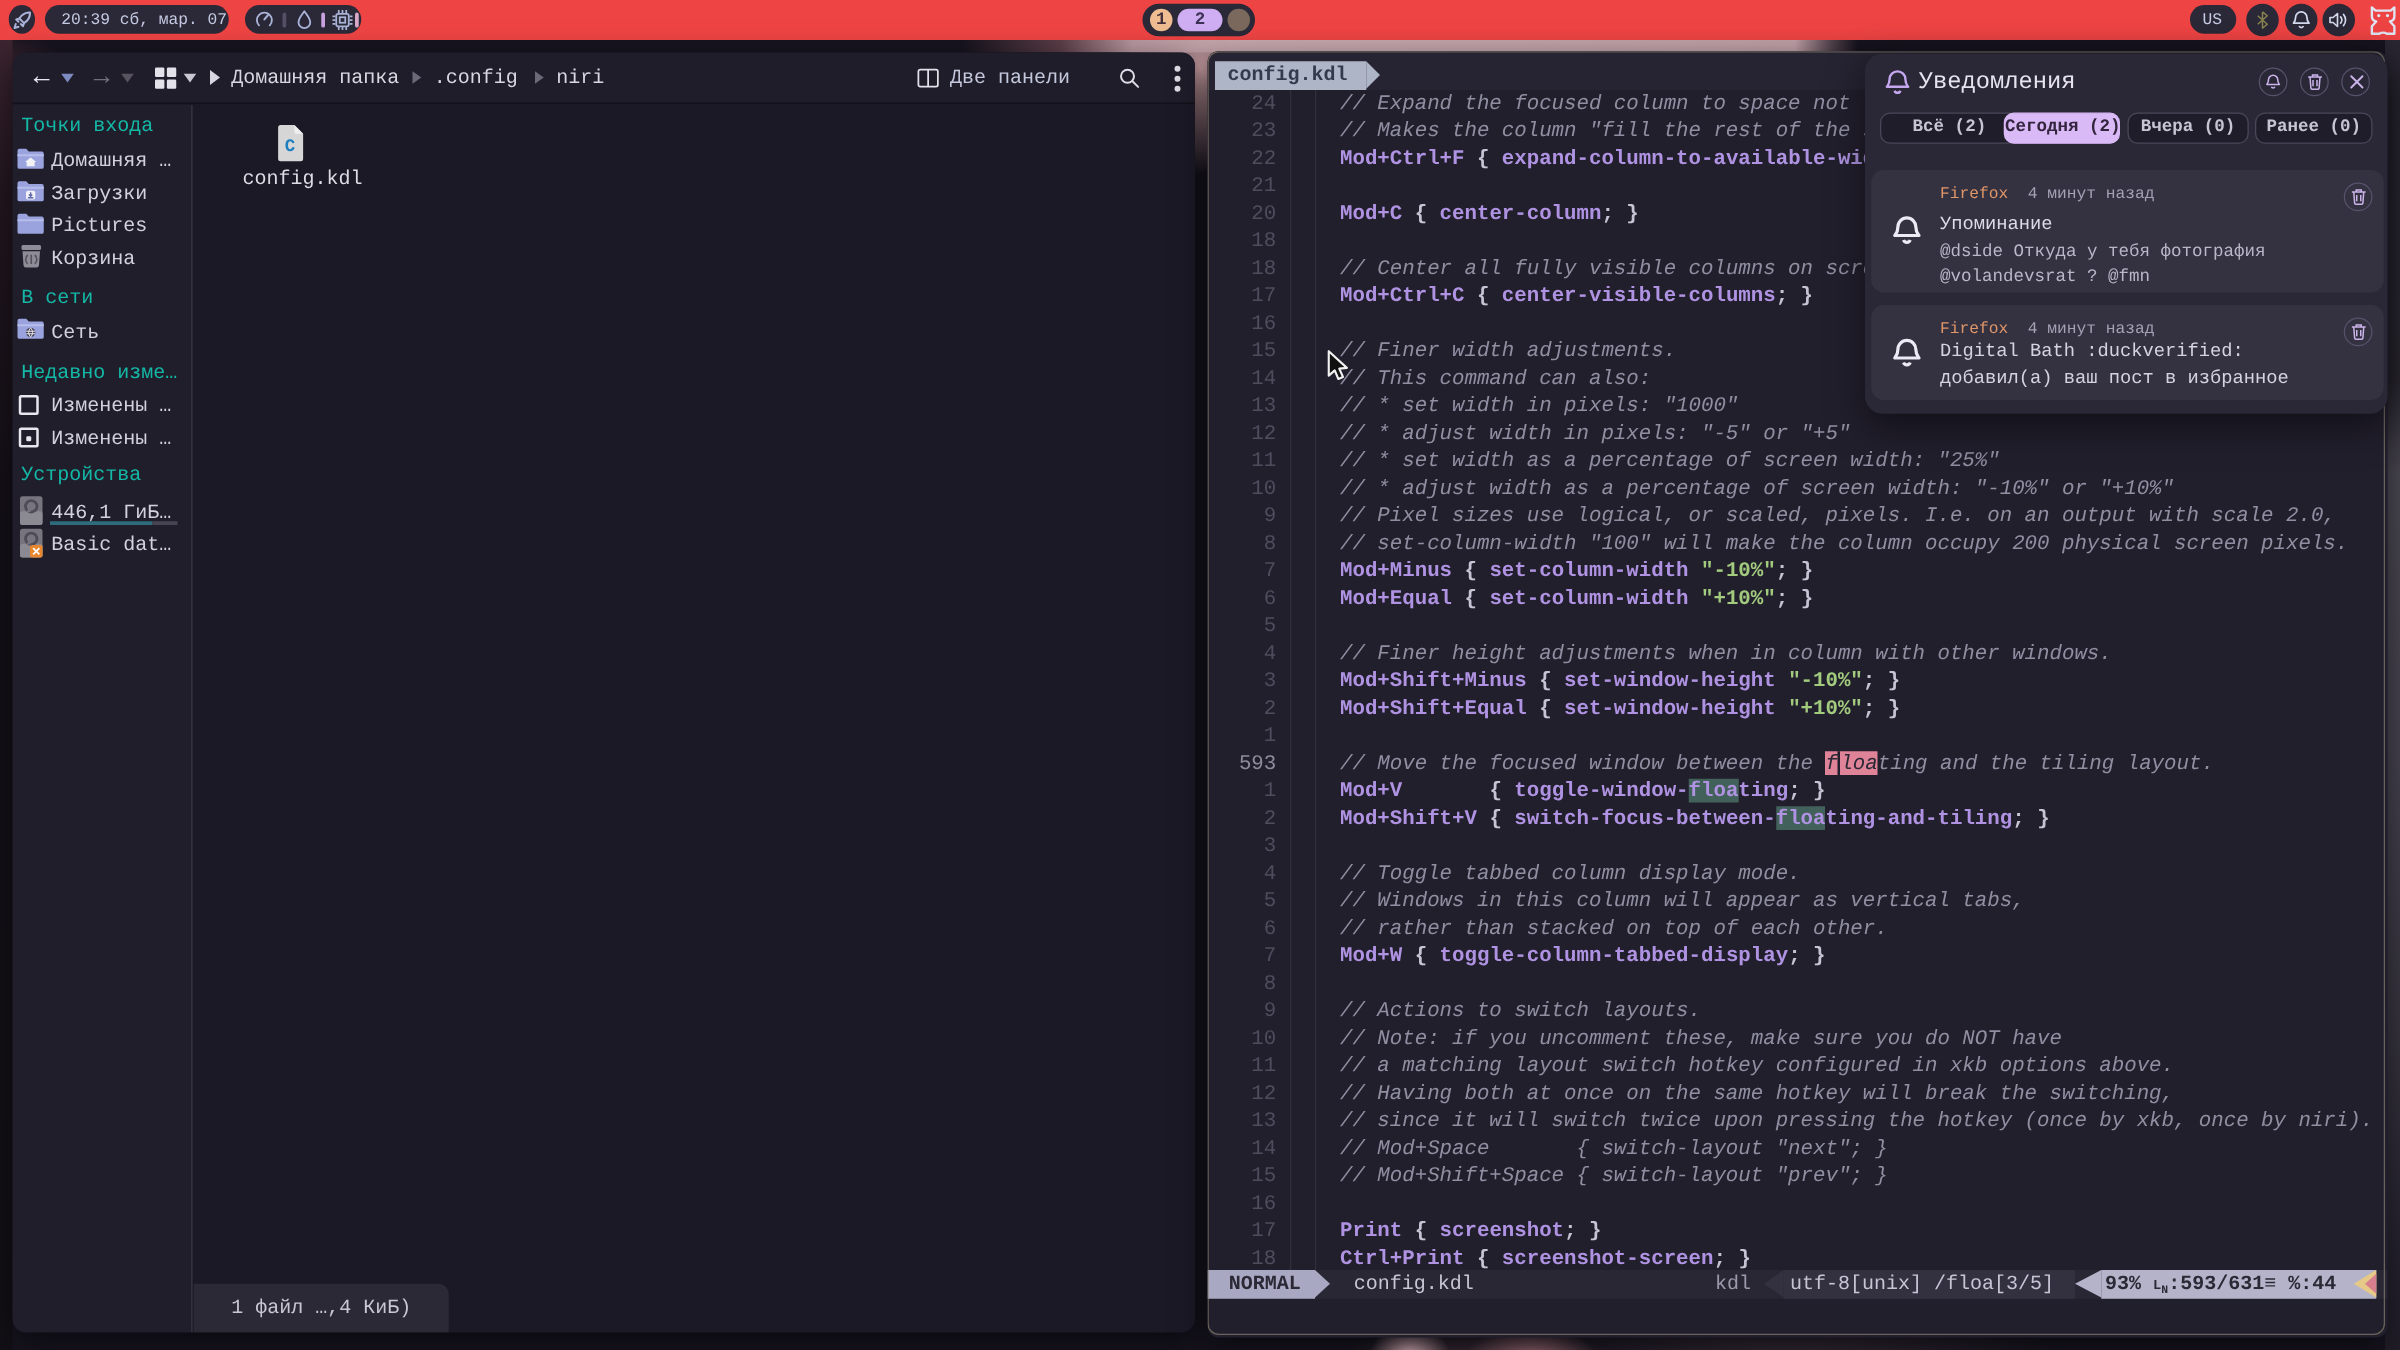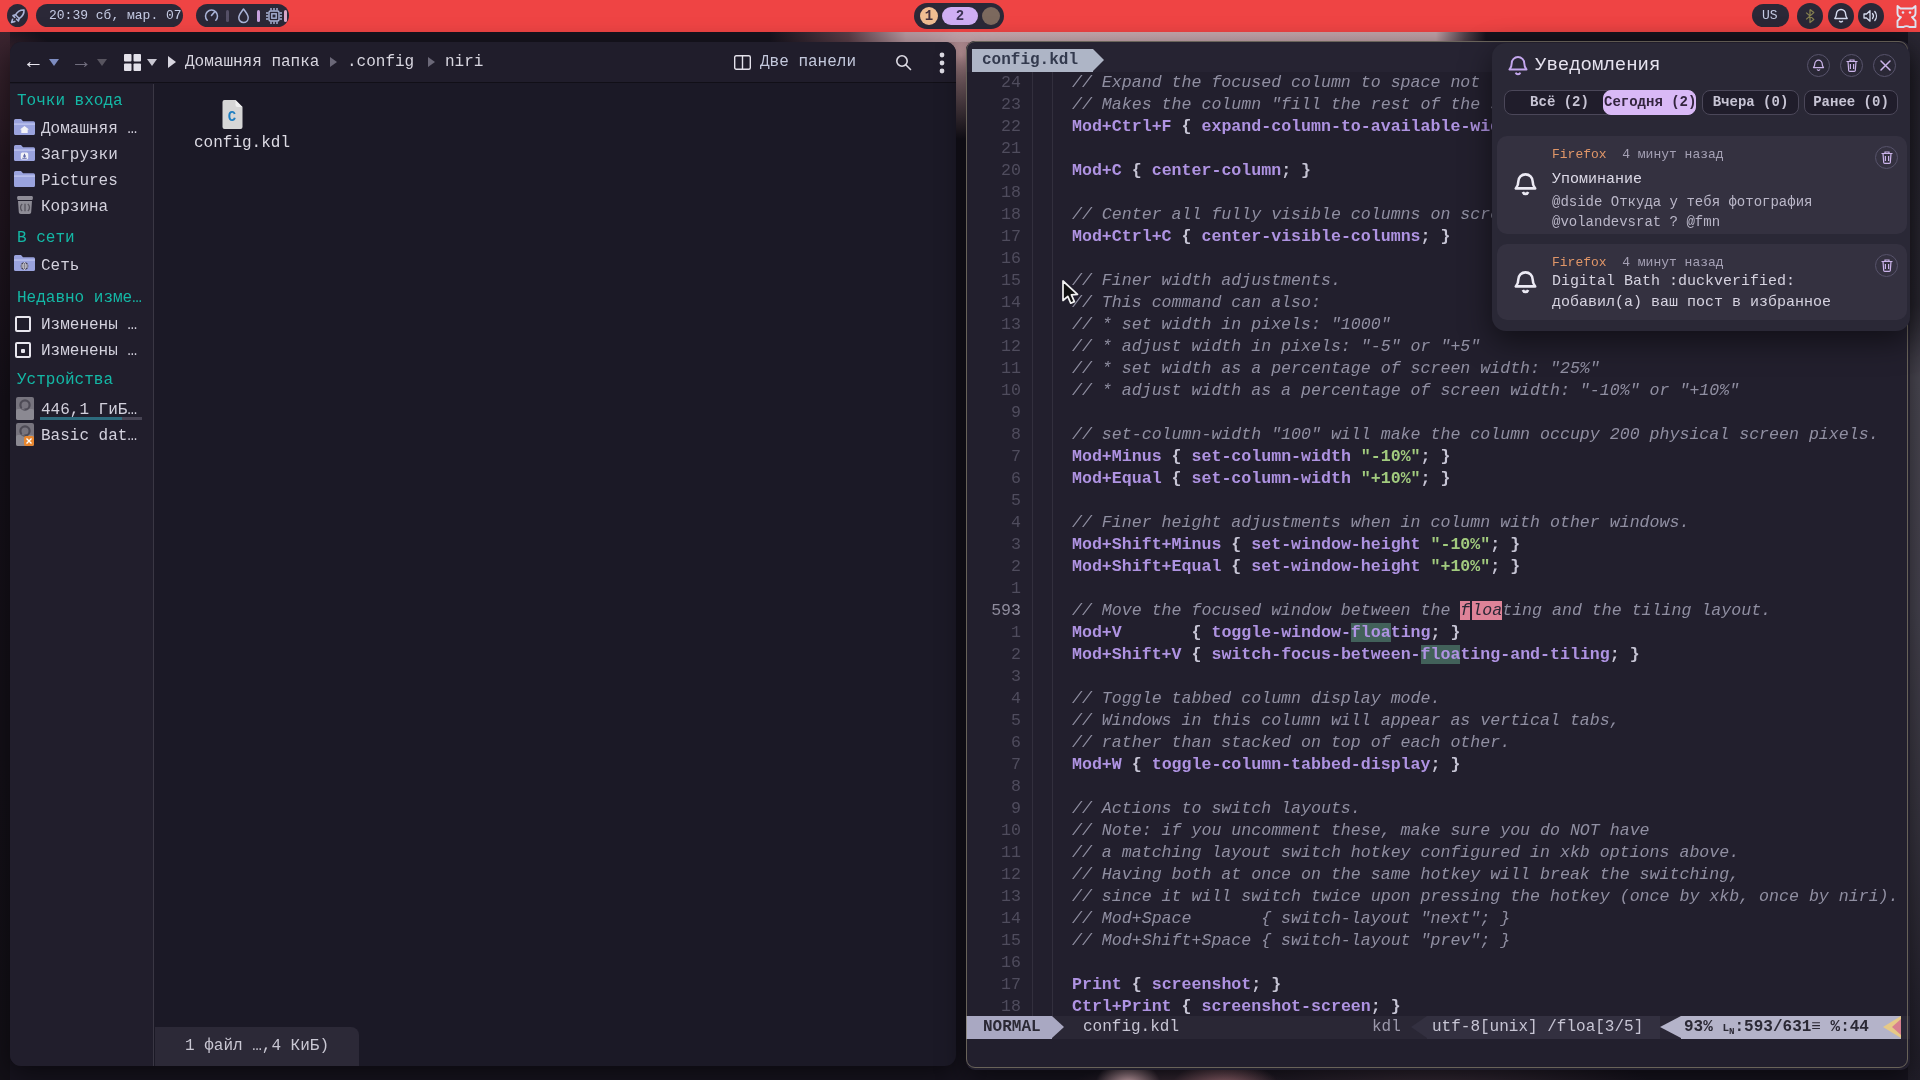--- a/index.html
+++ b/index.html
@@ -300,20 +300,21 @@
 <div class="cl" style="top:75px">Mod+Ctrl+F <i class="pu">{</i> expand-column-to-available-width<i class="pu">;</i> <i class="pu">}</i></div>
 <div class="cl" style="top:119px">Mod+C <i class="pu">{</i> center-column<i class="pu">;</i> <i class="pu">}</i></div>
 <div class="cl" style="top:163px"><i class="cm">// Center all fully visible columns on screen.</i></div>
 <div class="cl" style="top:185px">Mod+Ctrl+C <i class="pu">{</i> center-visible-columns<i class="pu">;</i> <i class="pu">}</i></div>
 <div class="cl" style="top:229px"><i class="cm">// Finer width adjustments.</i></div>
 <div class="cl" style="top:251px"><i class="cm">// This command can also:</i></div>
 <div class="cl" style="top:273px"><i class="cm">// * set width in pixels: "1000"</i></div>
 <div class="cl" style="top:295px"><i class="cm">// * adjust width in pixels: "-5" or "+5"</i></div>
 <div class="cl" style="top:317px"><i class="cm">// * set width as a percentage of screen width: "25%"</i></div>
 <div class="cl" style="top:339px"><i class="cm">// * adjust width as a percentage of screen width: "-10%" or "+10%"</i></div>
+<div class="cl" style="top:361px"><i class="cm">// Pixel sizes use logical, or scaled, pixels. I.e. on an output with scale 2.0,</i></div>
 <div class="cl" style="top:383px"><i class="cm">// set-column-width "100" will make the column occupy 200 physical screen pixels.</i></div>
 <div class="cl" style="top:405px">Mod+Minus <i class="pu">{</i> set-column-width <i class="st">"-10%"</i><i class="pu">;</i> <i class="pu">}</i></div>
 <div class="cl" style="top:427px">Mod+Equal <i class="pu">{</i> set-column-width <i class="st">"+10%"</i><i class="pu">;</i> <i class="pu">}</i></div>
 <div class="cl" style="top:471px"><i class="cm">// Finer height adjustments when in column with other windows.</i></div>
 <div class="cl" style="top:493px">Mod+Shift+Minus <i class="pu">{</i> set-window-height <i class="st">"-10%"</i><i class="pu">;</i> <i class="pu">}</i></div>
 <div class="cl" style="top:515px">Mod+Shift+Equal <i class="pu">{</i> set-window-height <i class="st">"+10%"</i><i class="pu">;</i> <i class="pu">}</i></div>
 <div class="cl" style="top:559px"><i class="cm">// Move the focused window between the <i class="cu">f</i><i class="cp">loa</i>ting and the tiling layout.</i></div>
 <div class="cl" style="top:581px">Mod+V       <i class="pu">{</i> toggle-window-<i class="mt">floa</i>ting<i class="pu">;</i> <i class="pu">}</i></div>
 <div class="cl" style="top:603px">Mod+Shift+V <i class="pu">{</i> switch-focus-between-<i class="mt">floa</i>ting-and-tiling<i class="pu">;</i> <i class="pu">}</i></div>
 <div class="cl" style="top:647px"><i class="cm">// Toggle tabbed column display mode.</i></div>

